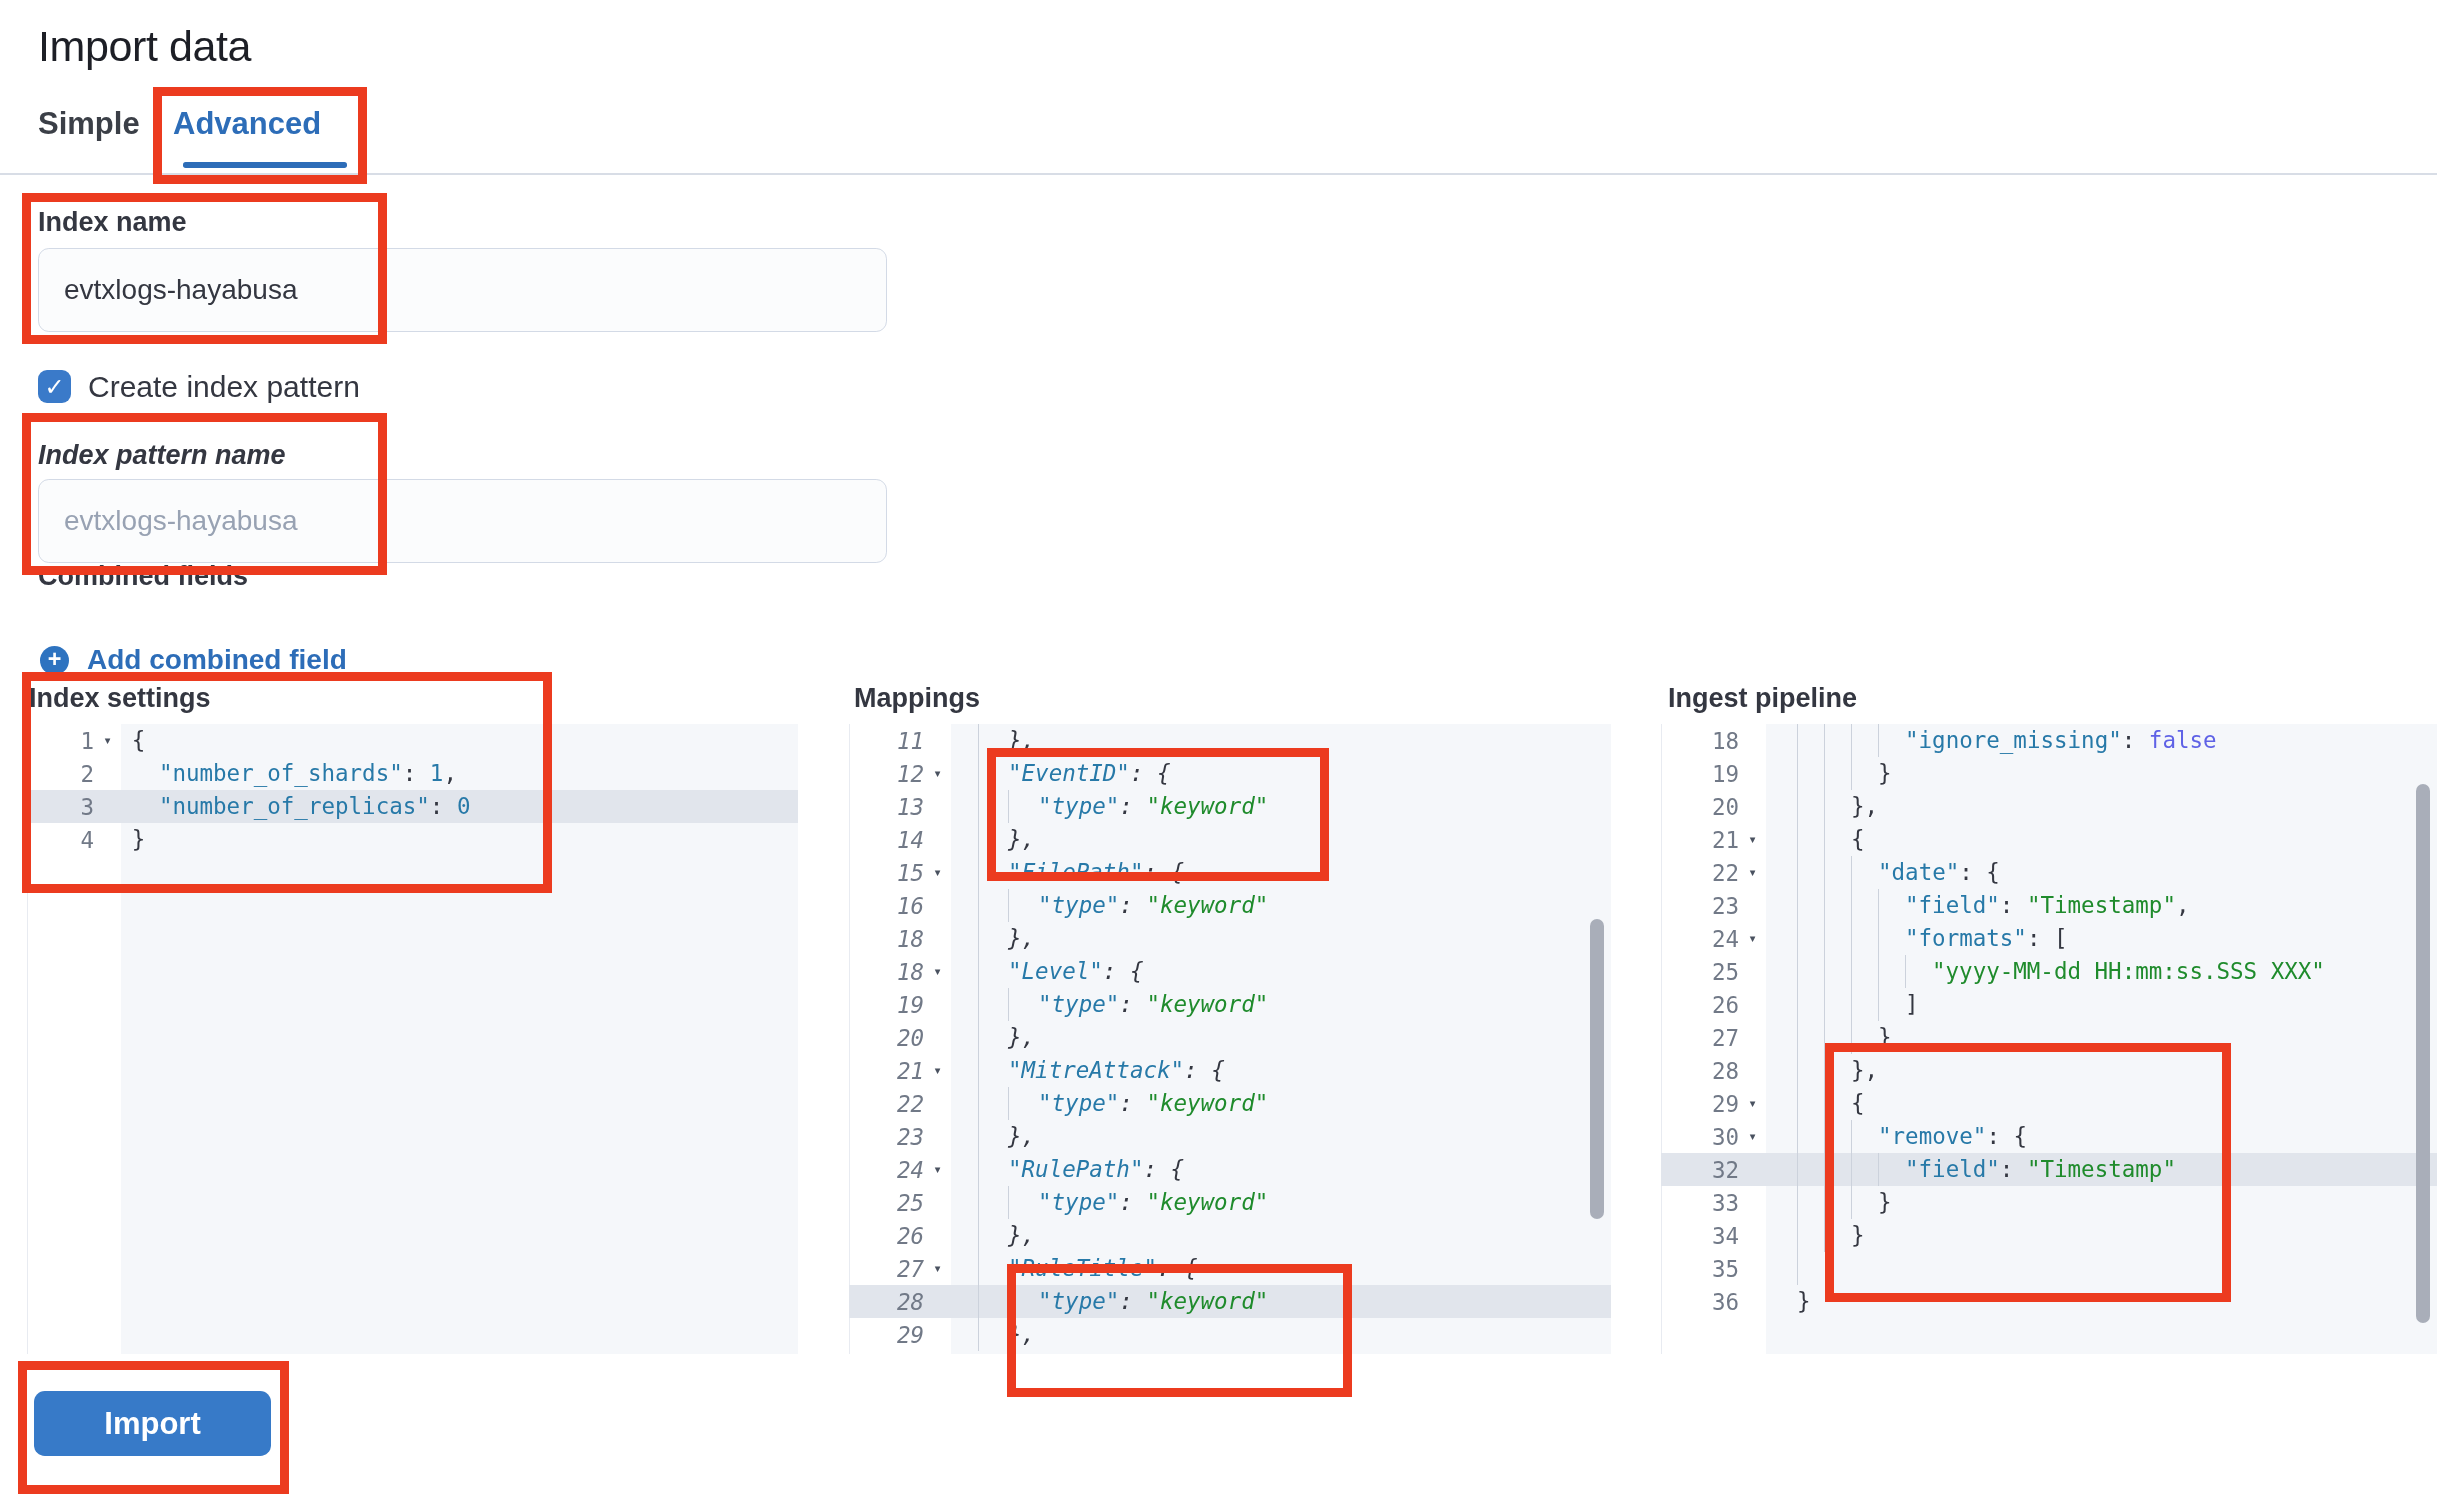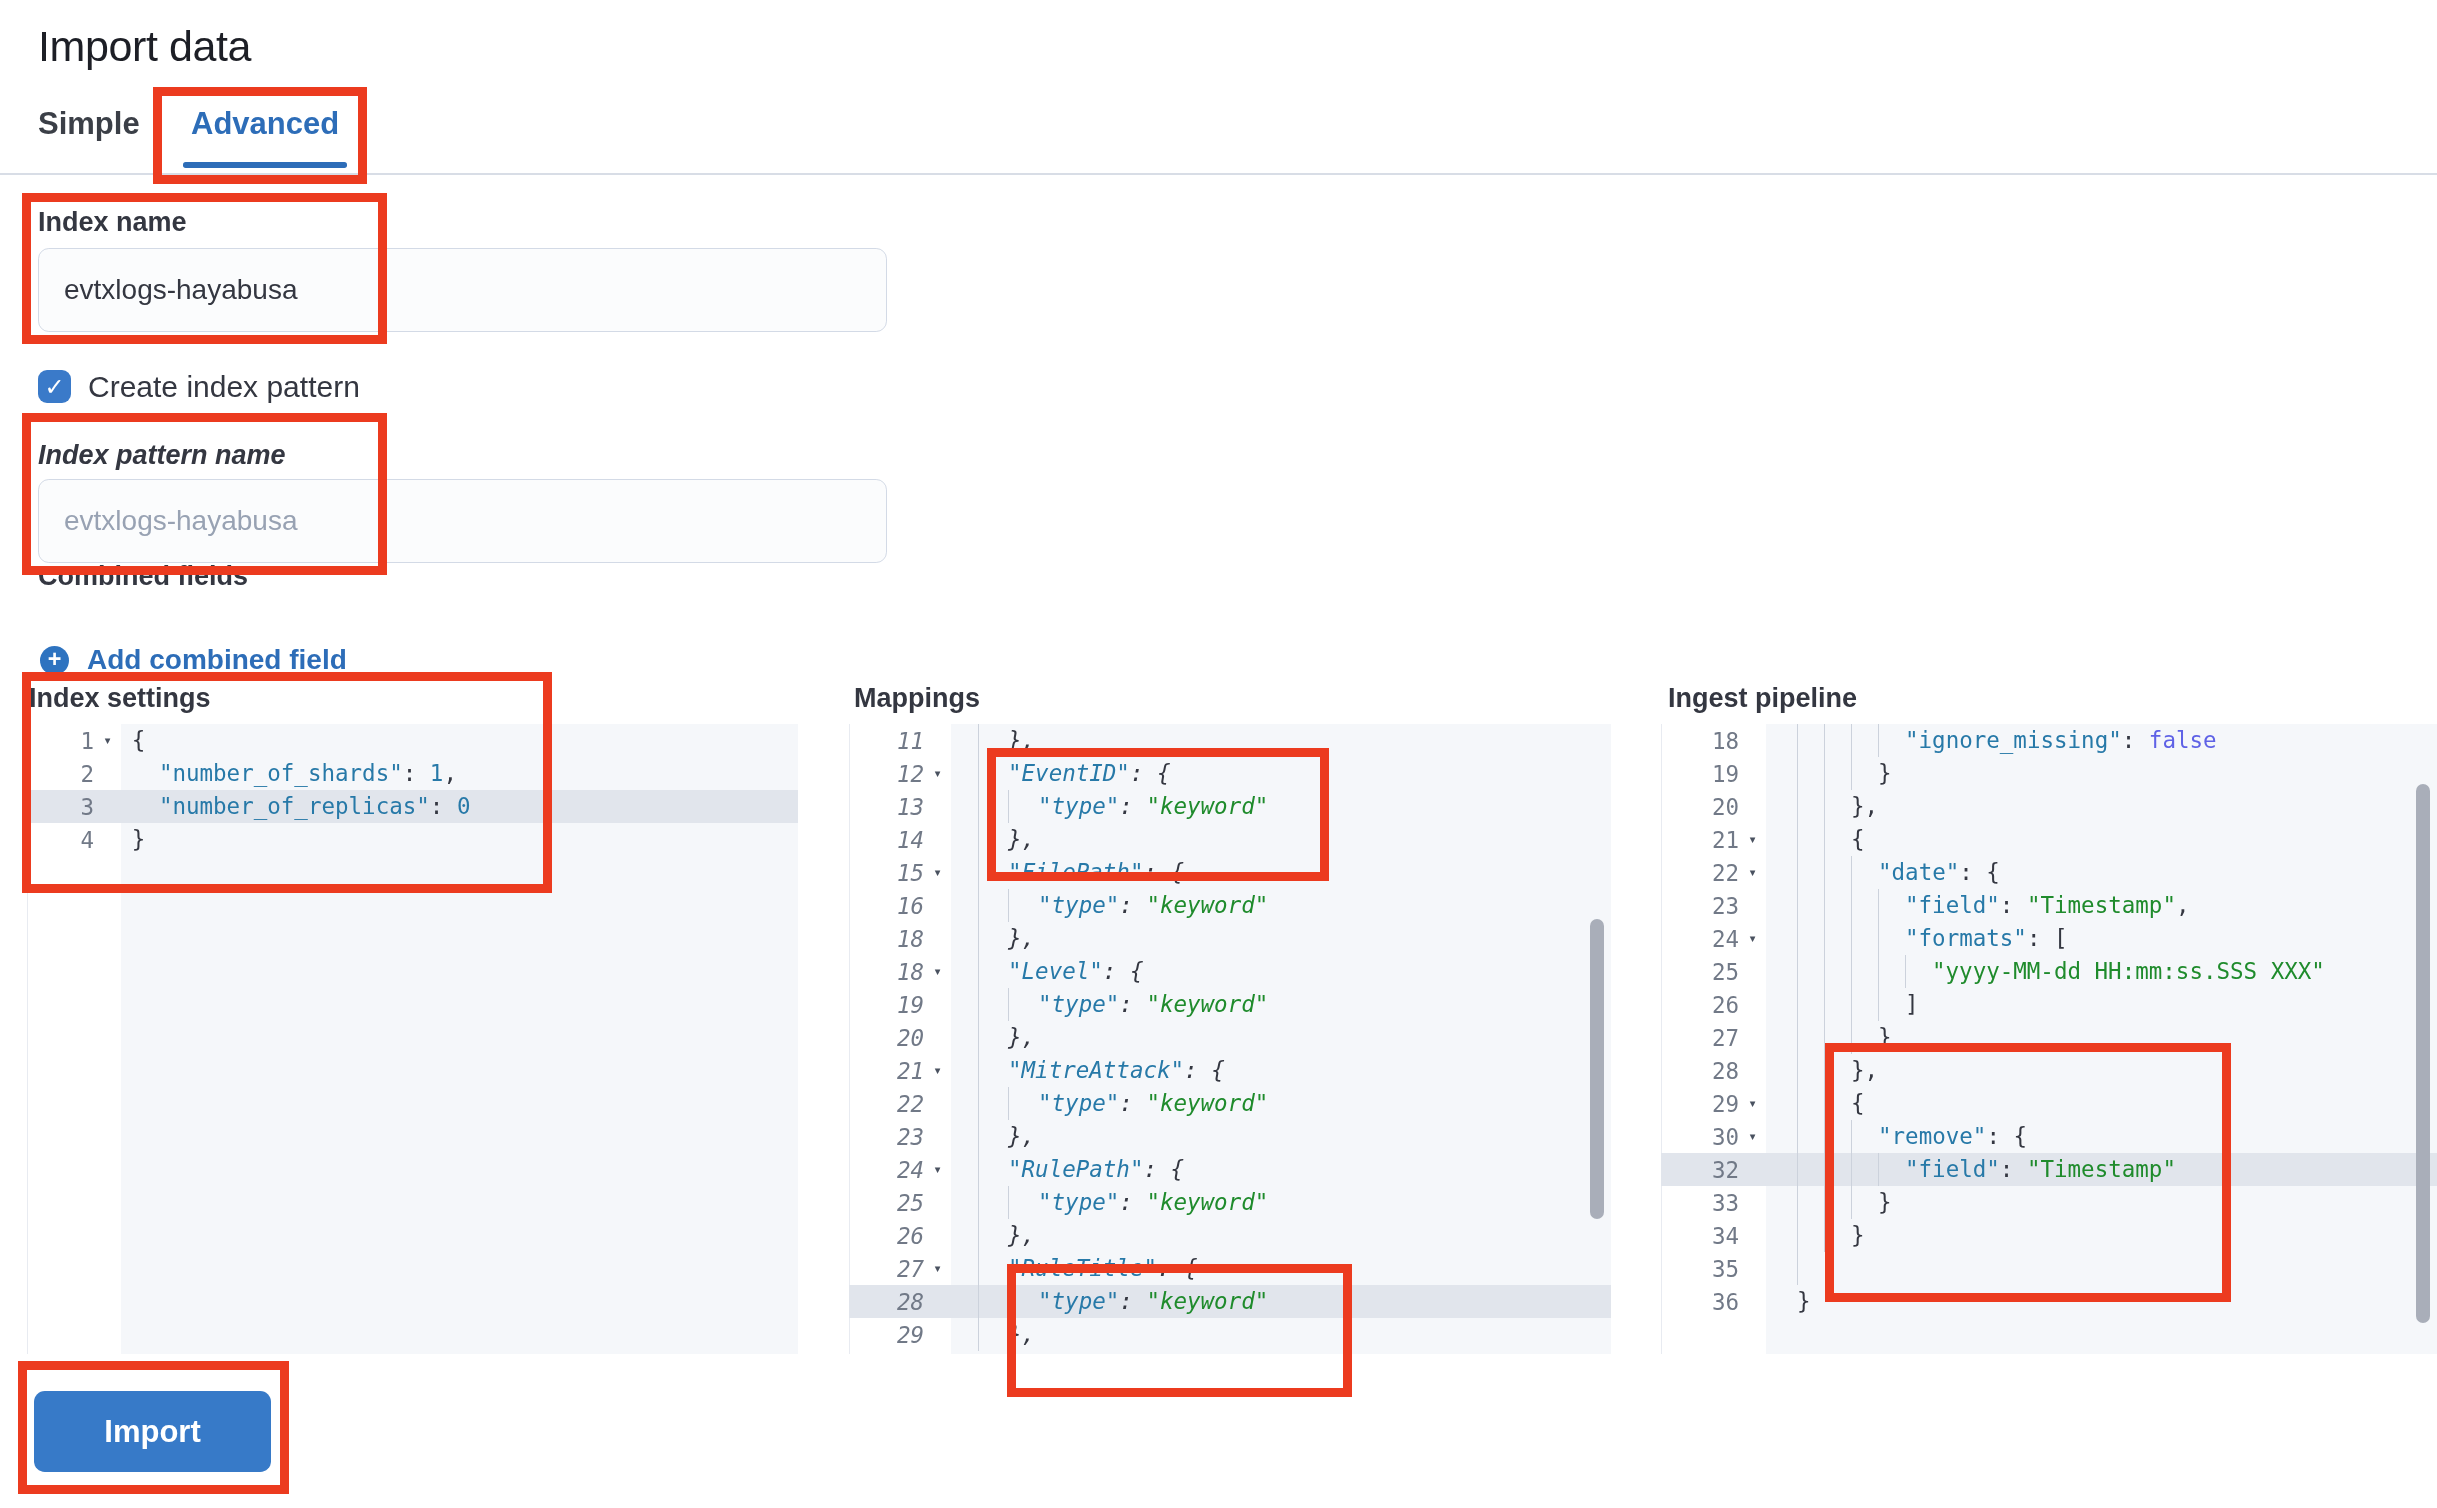--- a/index.html
+++ b/index.html
@@ -13,21 +13,21 @@
   body{
     position:relative;background:#ffffff;overflow:hidden;
     font-family:"Liberation Sans","DejaVu Sans",sans-serif;color:var(--ink);
   }
   .abs{position:absolute;}
 
   
   .page-title{left:38px;top:21.6px;font-size:43px;font-weight:400;color:var(--ink-strong);letter-spacing:-0.4px;}
   .tab{top:106px;font-size:31px;font-weight:600;cursor:pointer;}
   .tab-simple{left:38px;color:#3b3f47;}
-  .tab-advanced{left:191px;color:var(--blue);}
+  .tab-advanced{left:173px;color:var(--blue);}
   .tab-underline{left:183px;top:162px;width:164px;height:6.3px;background:var(--blue);border-radius:2.7px;}
   .divider{left:0;top:173px;width:2438px;height:1.8px;background:#d8dde6;}
 
   
   .field-label{font-size:27px;font-weight:700;color:var(--ink);}
   .lbl-index-name{left:38px;top:207px;}
   .lbl-index-pattern{left:38px;top:440px;font-style:italic;}
   .lbl-combined{left:38px;top:561px;}
   .text-input{
     left:38px;width:849px;height:84px;border:1.8px solid var(--border);border-radius:10.8px;
@@ -82,21 +82,21 @@
   .e2{left:1661px;width:777px;}
   .e2 .gutter-bg{width:105px;} .e2 .code-bg{left:105px;}
   .e2 .gcell{width:105px;} .e2 .ccell{padding-left:31px;} .e2 .gu{width:27px;}
 
   .scroll-thumb{width:13.5px;border-radius:7.2px;background:var(--thumb);}
   .thumb-mappings{left:1590px;top:919px;height:300px;}
   .thumb-ingest{left:2416px;top:784px;height:539px;}
 
   
   .import-btn{
-    left:34px;top:1391px;width:237px;height:81px;border:none;border-radius:10.8px;
+    left:34px;top:1391px;width:237px;height:65px;border:none;border-radius:10.8px;
     background:var(--btn-blue);color:#fff;font-family:inherit;font-size:31px;font-weight:700;cursor:pointer;
   }
 
   
   .anno{position:absolute;border:9px solid var(--red);pointer-events:none;}
   .a-advanced{left:153px;top:87px;width:214px;height:97px;}
   .a-index-name{left:21.6px;top:193px;width:365px;height:151px;}
   .a-index-pattern{left:21.6px;top:413px;width:365px;height:162px;}
   .a-index-settings{left:21.6px;top:672px;width:530px;height:221px;}
   .a-eventid{left:987px;top:748px;width:342px;height:133px;}

